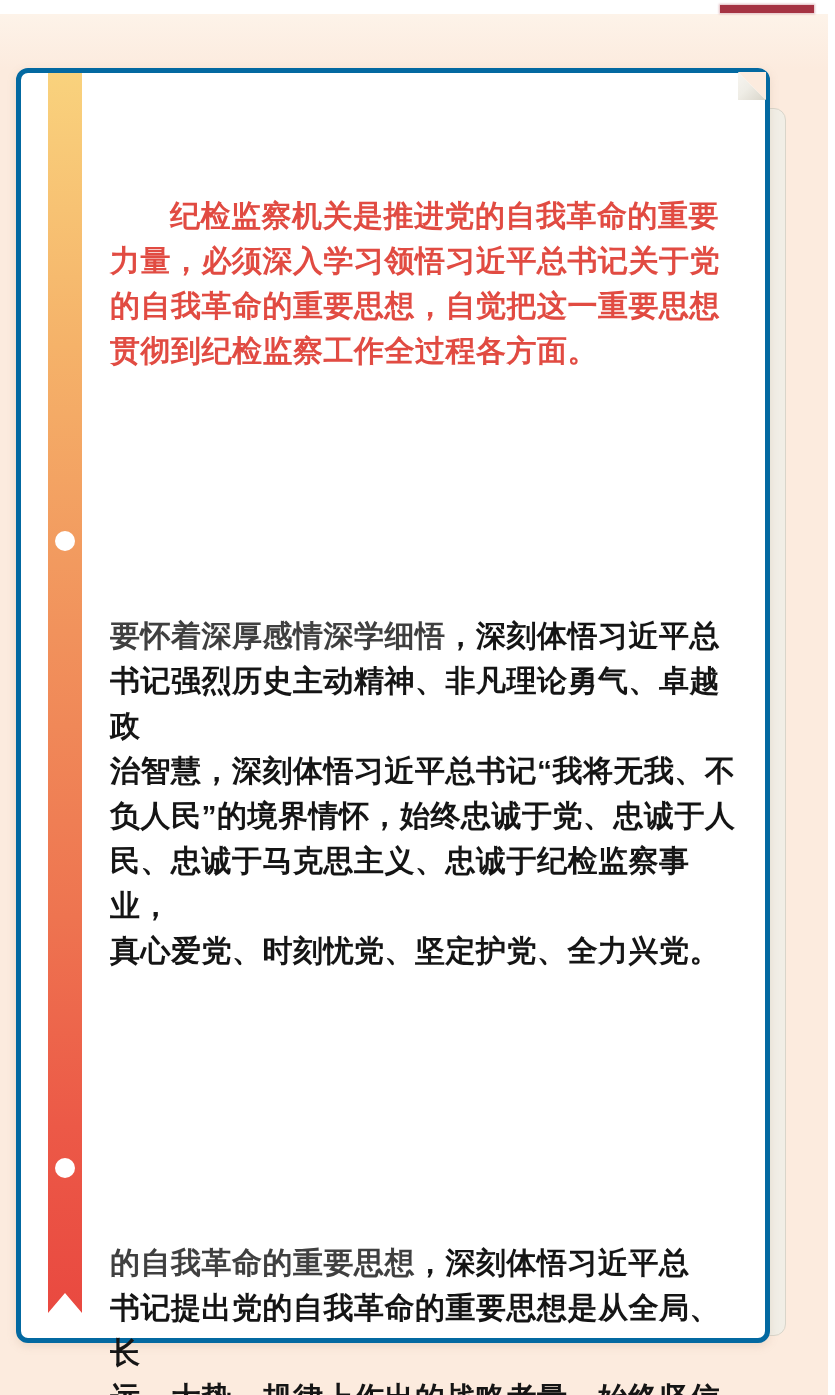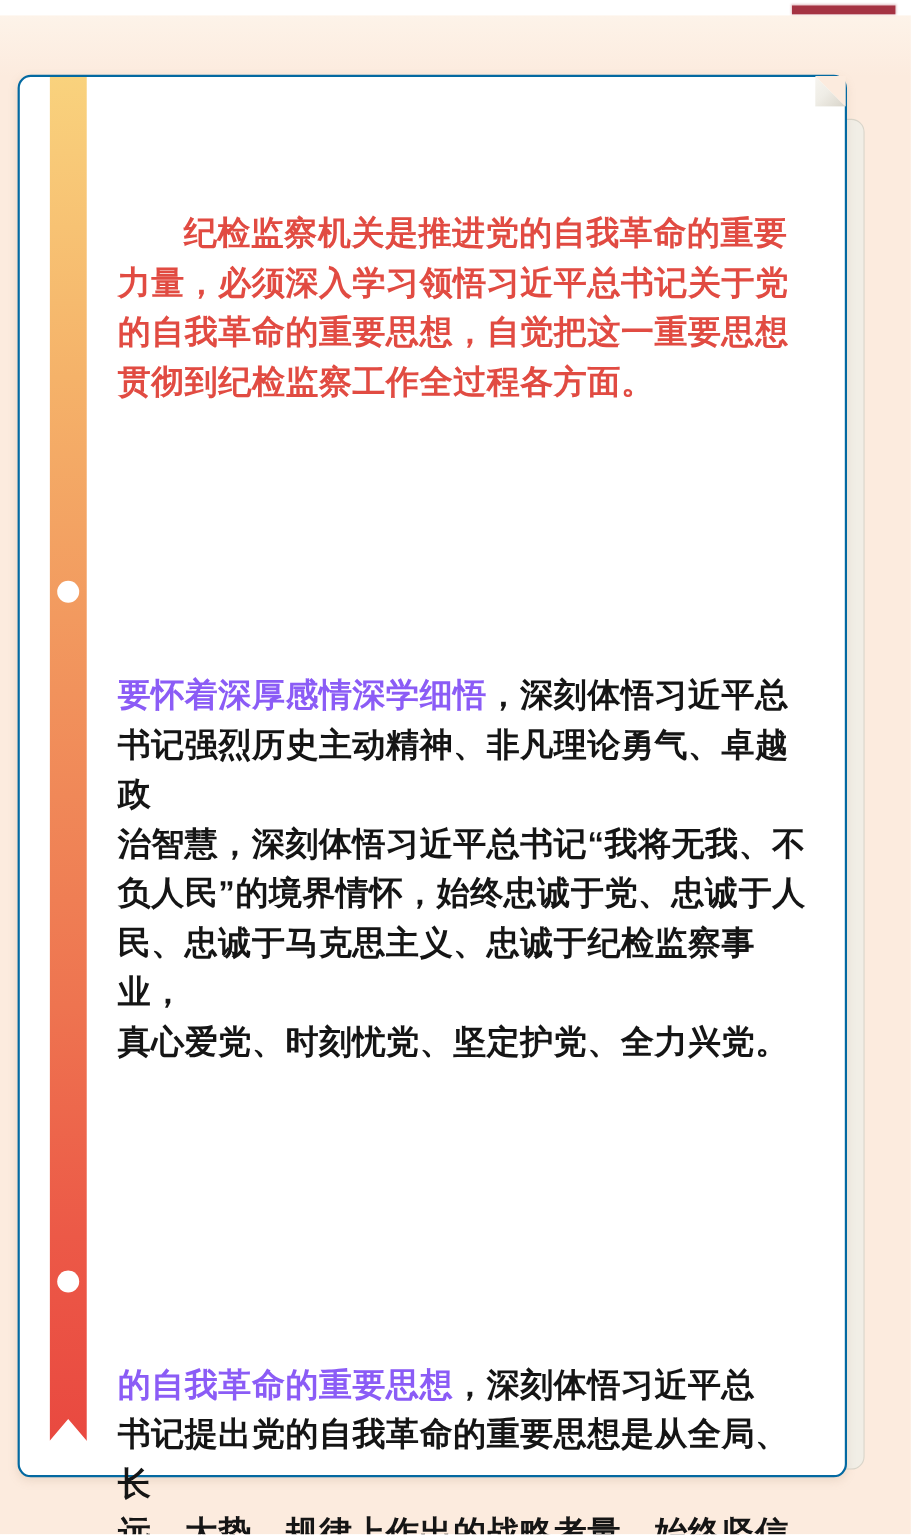--- a/index.html
+++ b/index.html
@@ -44,21 +44,21 @@
     border-radius: 12px;
   }
 
   .card {
     position: absolute;
     left: 16px;
     top: 68px;
     width: 754px;
     height: 1275px;
     background: #ffffff;
-    border: 2px solid #0369a1;
+    border: 5px solid #0369a1;
     border-radius: 12px;
     box-shadow: 0 3px 8px rgba(190,165,140,0.25);
   }
 
   
   .fold-cut {
     position: absolute;
     top: -1px;
     right: -1px;
     width: 28px;
@@ -118,21 +118,21 @@
   .bullet .dot {
     position: absolute;
     left: -55px;
     top: 8px;
     width: 20px;
     height: 20px;
     border-radius: 50%;
     background: #ffffff;
   }
 
-  .lead { color: #8b5cf6; }
+  .lead { color: #404040; }
   .body-text { color: #151515; }
 </style>
 </head>
 <body>
 
 <div class="page">
 
   <div class="pink-panel"></div>
 
   <div class="top-red-bar"></div>

